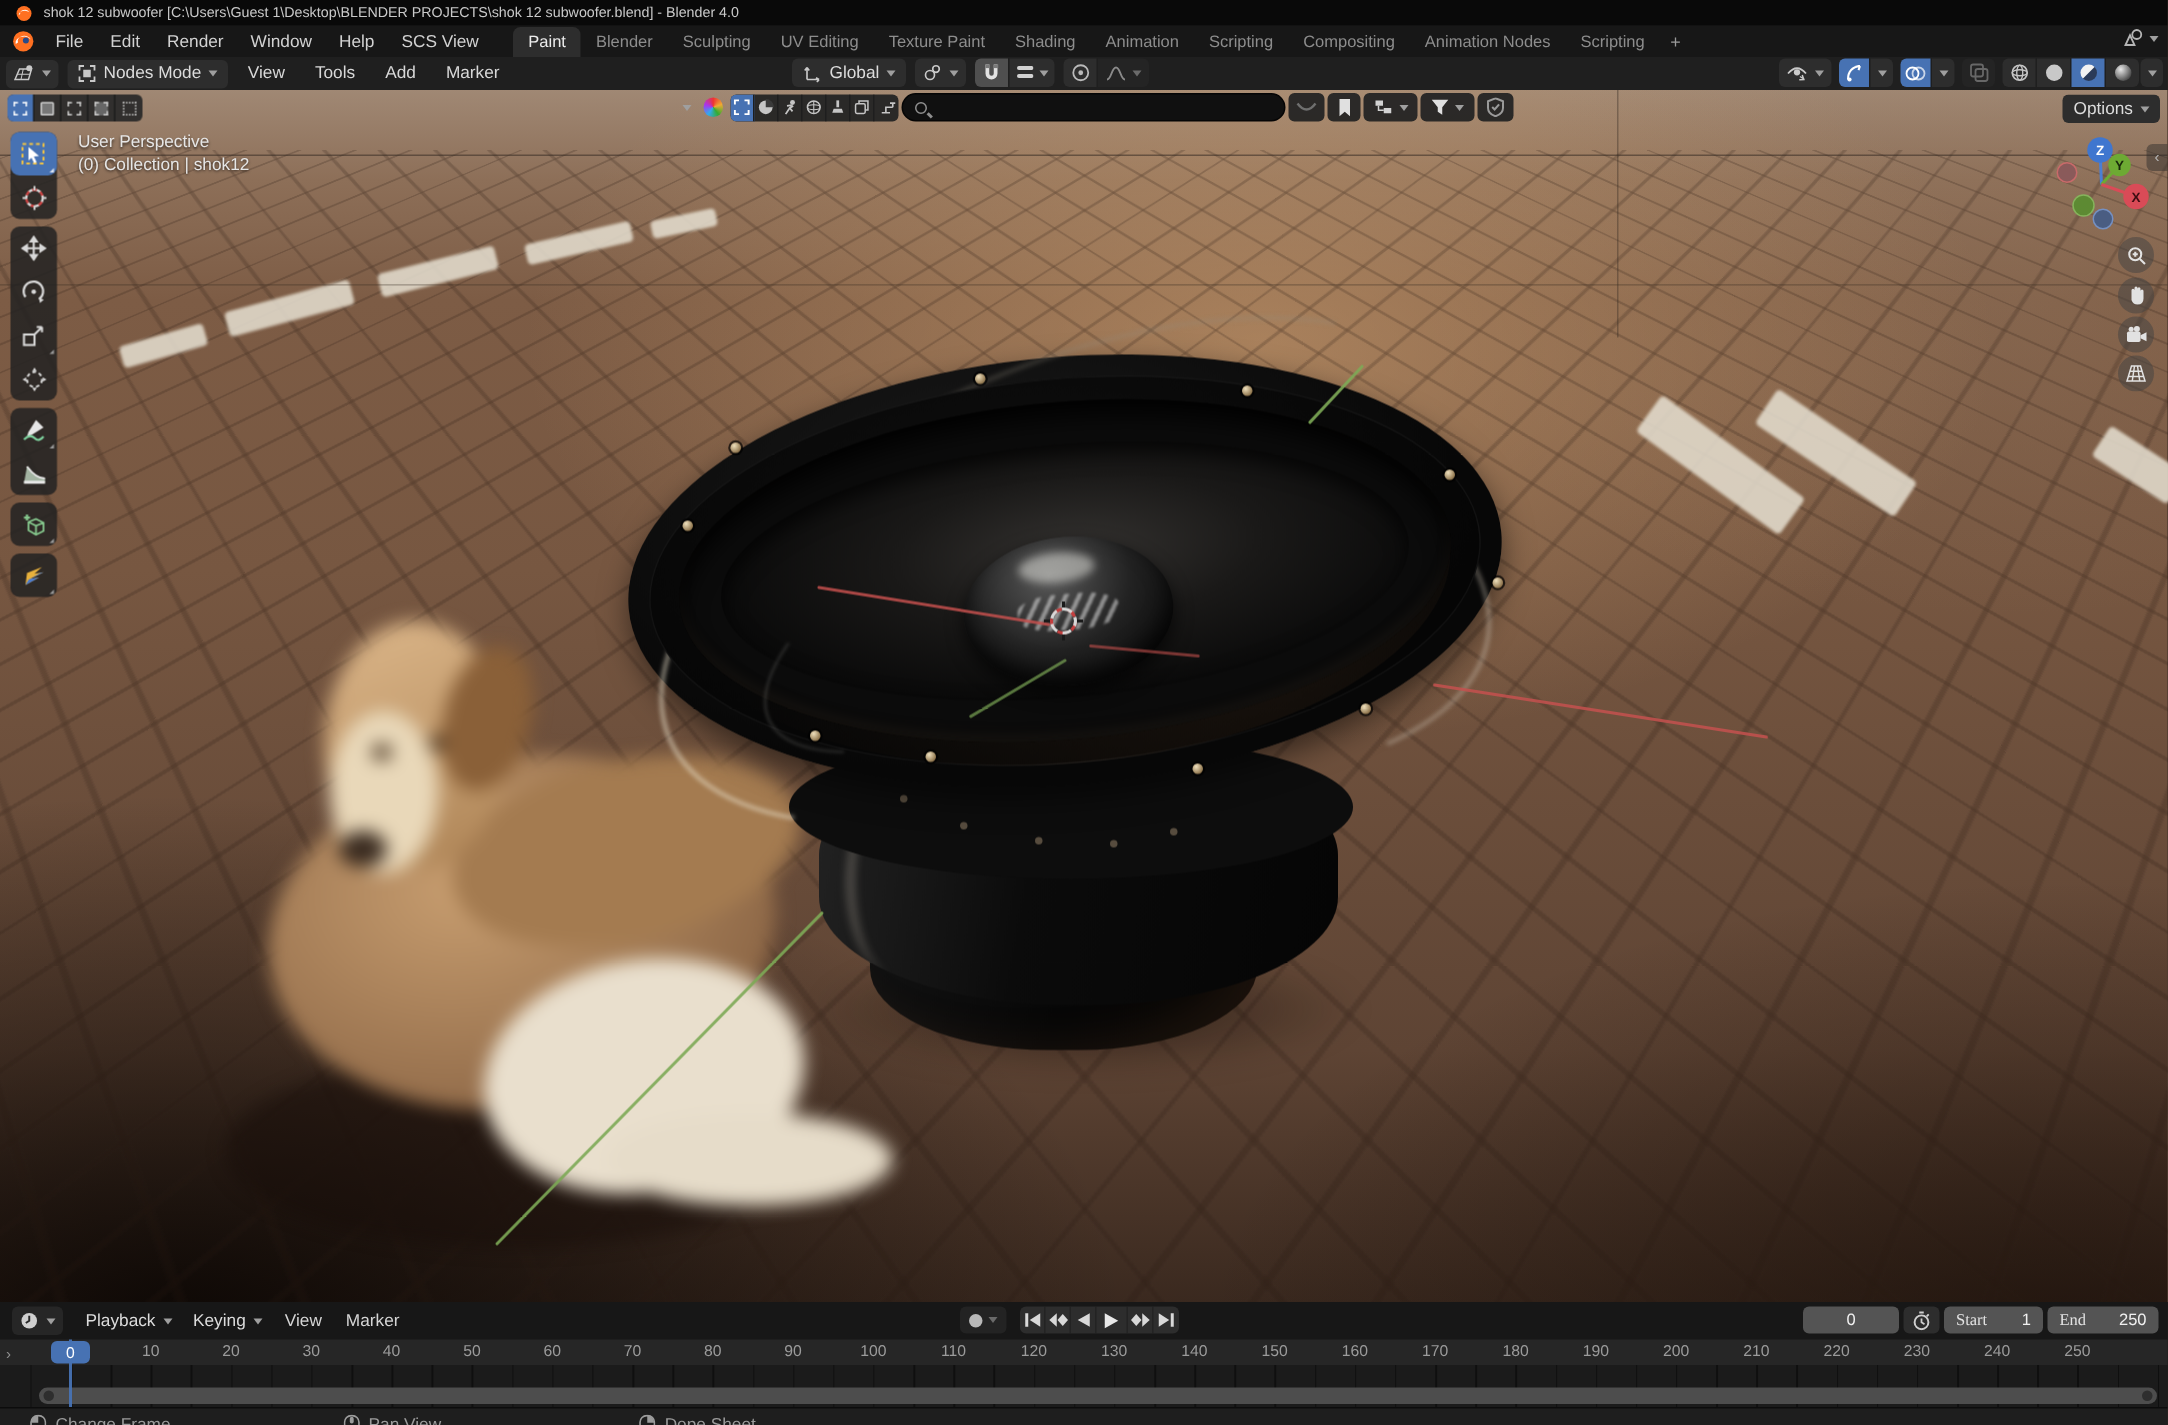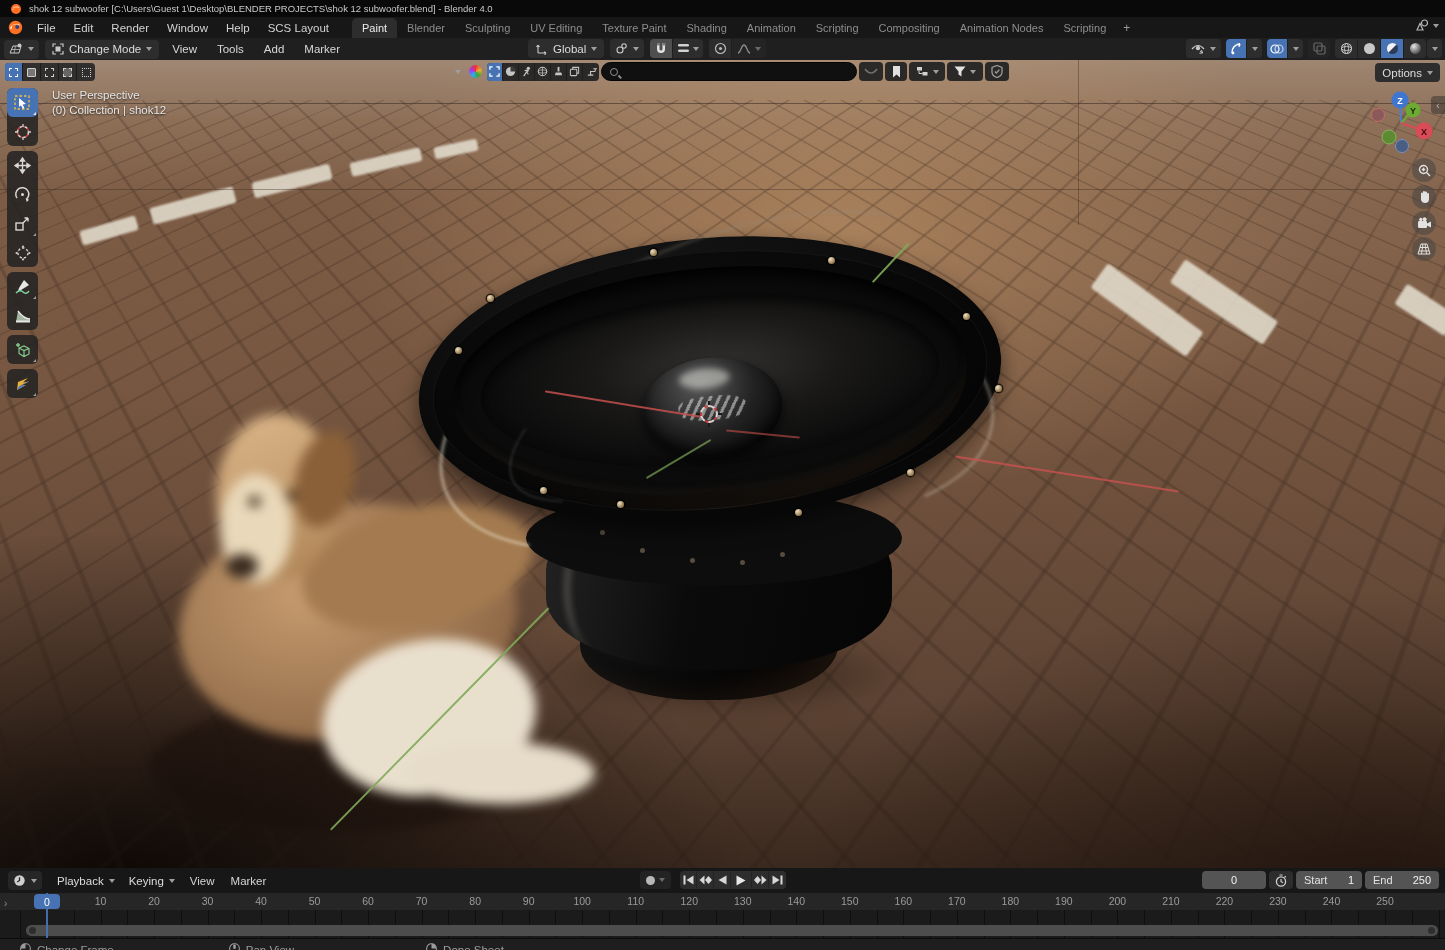--- a/index.html
+++ b/index.html
@@ -174,21 +174,21 @@
   #tl-header { position:absolute; left:0; top:0; width:1445px; height:25px; background:#171717;
     display:flex; align-items:center; }
   #tl-header .menu { font-size:11.5px; color:#d5d5d5; padding:2px 8px; }
   #tl-center { position:absolute; left:640px; top:3px; display:flex; align-items:center; gap:9px; }
   #playgroup { display:flex; background:#2d2d2d; border-radius:4px; overflow:hidden; }
   #playgroup .pb { width:17px; height:18px; display:flex; align-items:center; justify-content:center; border-right:1px solid #232323; }
   #playgroup .pb:last-child { border-right:none; }
   #tl-right { position:absolute; right:6px; top:3px; display:flex; align-items:center; gap:3px; }
   .numfield { background:#545454; border-radius:4px; height:18px; display:flex; align-items:center;
     justify-content:center; color:#f0f0f0; font-size:11px; padding:0 8px; }
-  .numfield .lbl { color:#e2e2e2; margin-right:10px; }
+  .numfield .lbl { color:#e2e2e2; margin-right:10px;font-family:Liberation Serif, serif; }
   #ruler { position:absolute; left:0; top:25px; width:1445px; height:17px; background:#262626; }
   #ruler .tick { position:absolute; top:2px; transform:translateX(-50%); font-size:10.5px; color:#9b9b9b; }
   #cf-badge { position:absolute; left:47px; top:1px; transform:translateX(-50%); background:#4772b3;
     border-radius:4px; min-width:26px; height:15px; color:#fff; font-size:10.5px; display:flex;
     align-items:center; justify-content:center; z-index:5; padding:0 4px; }
   #tracks { position:absolute; left:0; top:42px; width:1445px; height:28px; background:#1b1b1b;
     background-image:repeating-linear-gradient(90deg, rgba(0,0,0,.45) 0 1px, rgba(0,0,0,0) 1px 26.76px);
     background-position-x:47px; }
   #playhead { position:absolute; left:46px; top:25px; width:2px; height:45px; background:rgba(71,114,179,.95); z-index:4; }
   #hscroll { position:absolute; left:26px; top:57px; width:1412px; height:11px; background:#4d4d4d; border-radius:6px; }
@@ -217,21 +217,21 @@
       <circle cx="6" cy="6" r="5.4" fill="#ff7021"></circle>
       <path d="M2 7.4 A4.4 3.2 0 0 1 10 5 A3.2 2.4 0 0 0 3.2 6.6 Z" fill="#fff"></path>
       <circle cx="7.4" cy="5.6" r="1.6" fill="#2a4a8a"></circle>
     </svg>
   <div class="menus">
     <span>File</span>
     <span>Edit</span>
     <span>Render</span>
     <span>Window</span>
     <span>Help</span>
-    <span>SCS Layout</span>
+    <span>SCS View</span>
   </div>
   <div id="tabs">
     <span class="tab active">Paint</span>
     <span class="tab">Blender</span>
     <span class="tab">Sculpting</span>
     <span class="tab">UV Editing</span>
     <span class="tab">Texture Paint</span>
     <span class="tab">Shading</span>
     <span class="tab">Animation</span>
     <span class="tab">Scripting</span>
@@ -256,21 +256,21 @@
         <path d="M6.5 3 L5 10 M2.5 6.5 H11" stroke="#c9c9c9" stroke-width=".7"></path>
         <circle cx="10.5" cy="2.5" r="2" fill="#c9c9c9"></circle>
       </svg>
     <span class="chev"></span>
   </div>
   <div class="pill">
     <svg width="12" height="12" viewBox="0 0 12 12">
         <path d="M1 4 V1 H4 M8 1 H11 V4 M11 8 V11 H8 M4 11 H1 V8" fill="none" stroke="#c9c9c9" stroke-width="1.2"></path>
         <rect x="3.5" y="3.5" width="5" height="5" fill="#c9c9c9"></rect>
       </svg>
-    <span>Change Mode</span>
+    <span>Nodes Mode</span>
     <span class="chev"></span>
   </div>
   <span class="menu">View</span>
   <span class="menu">Tools</span>
   <span class="menu">Add</span>
   <span class="menu">Marker</span>
 
   <div class="abs" style="left:528px;top:1px;display:flex;gap:6px;align-items:flex-end">
     <div class="pill">
       <svg width="13" height="12" viewBox="0 0 13 12">

